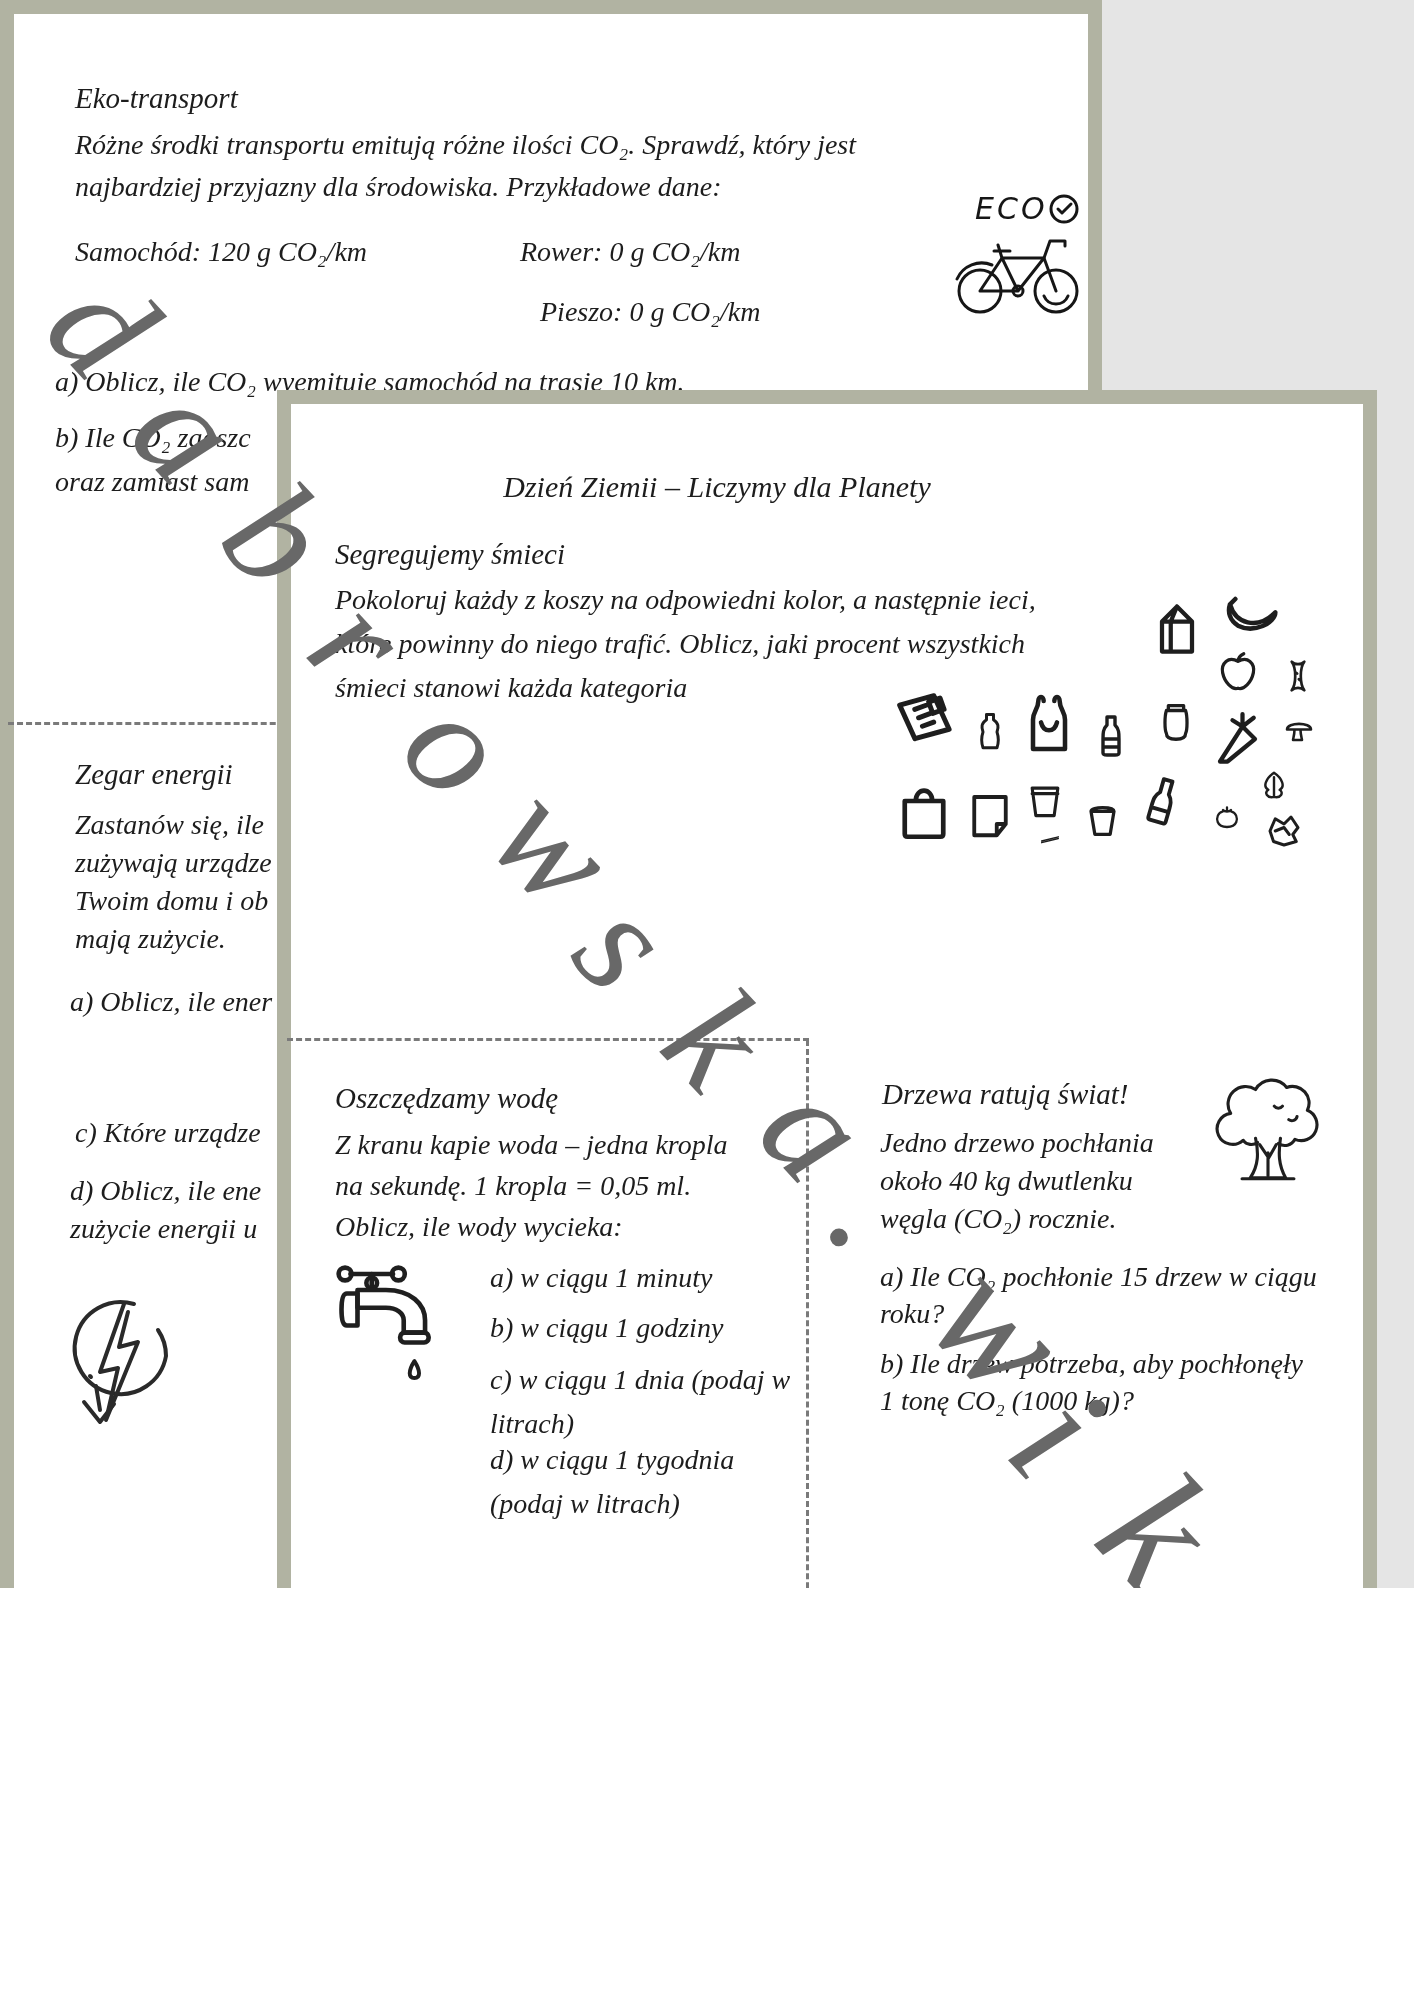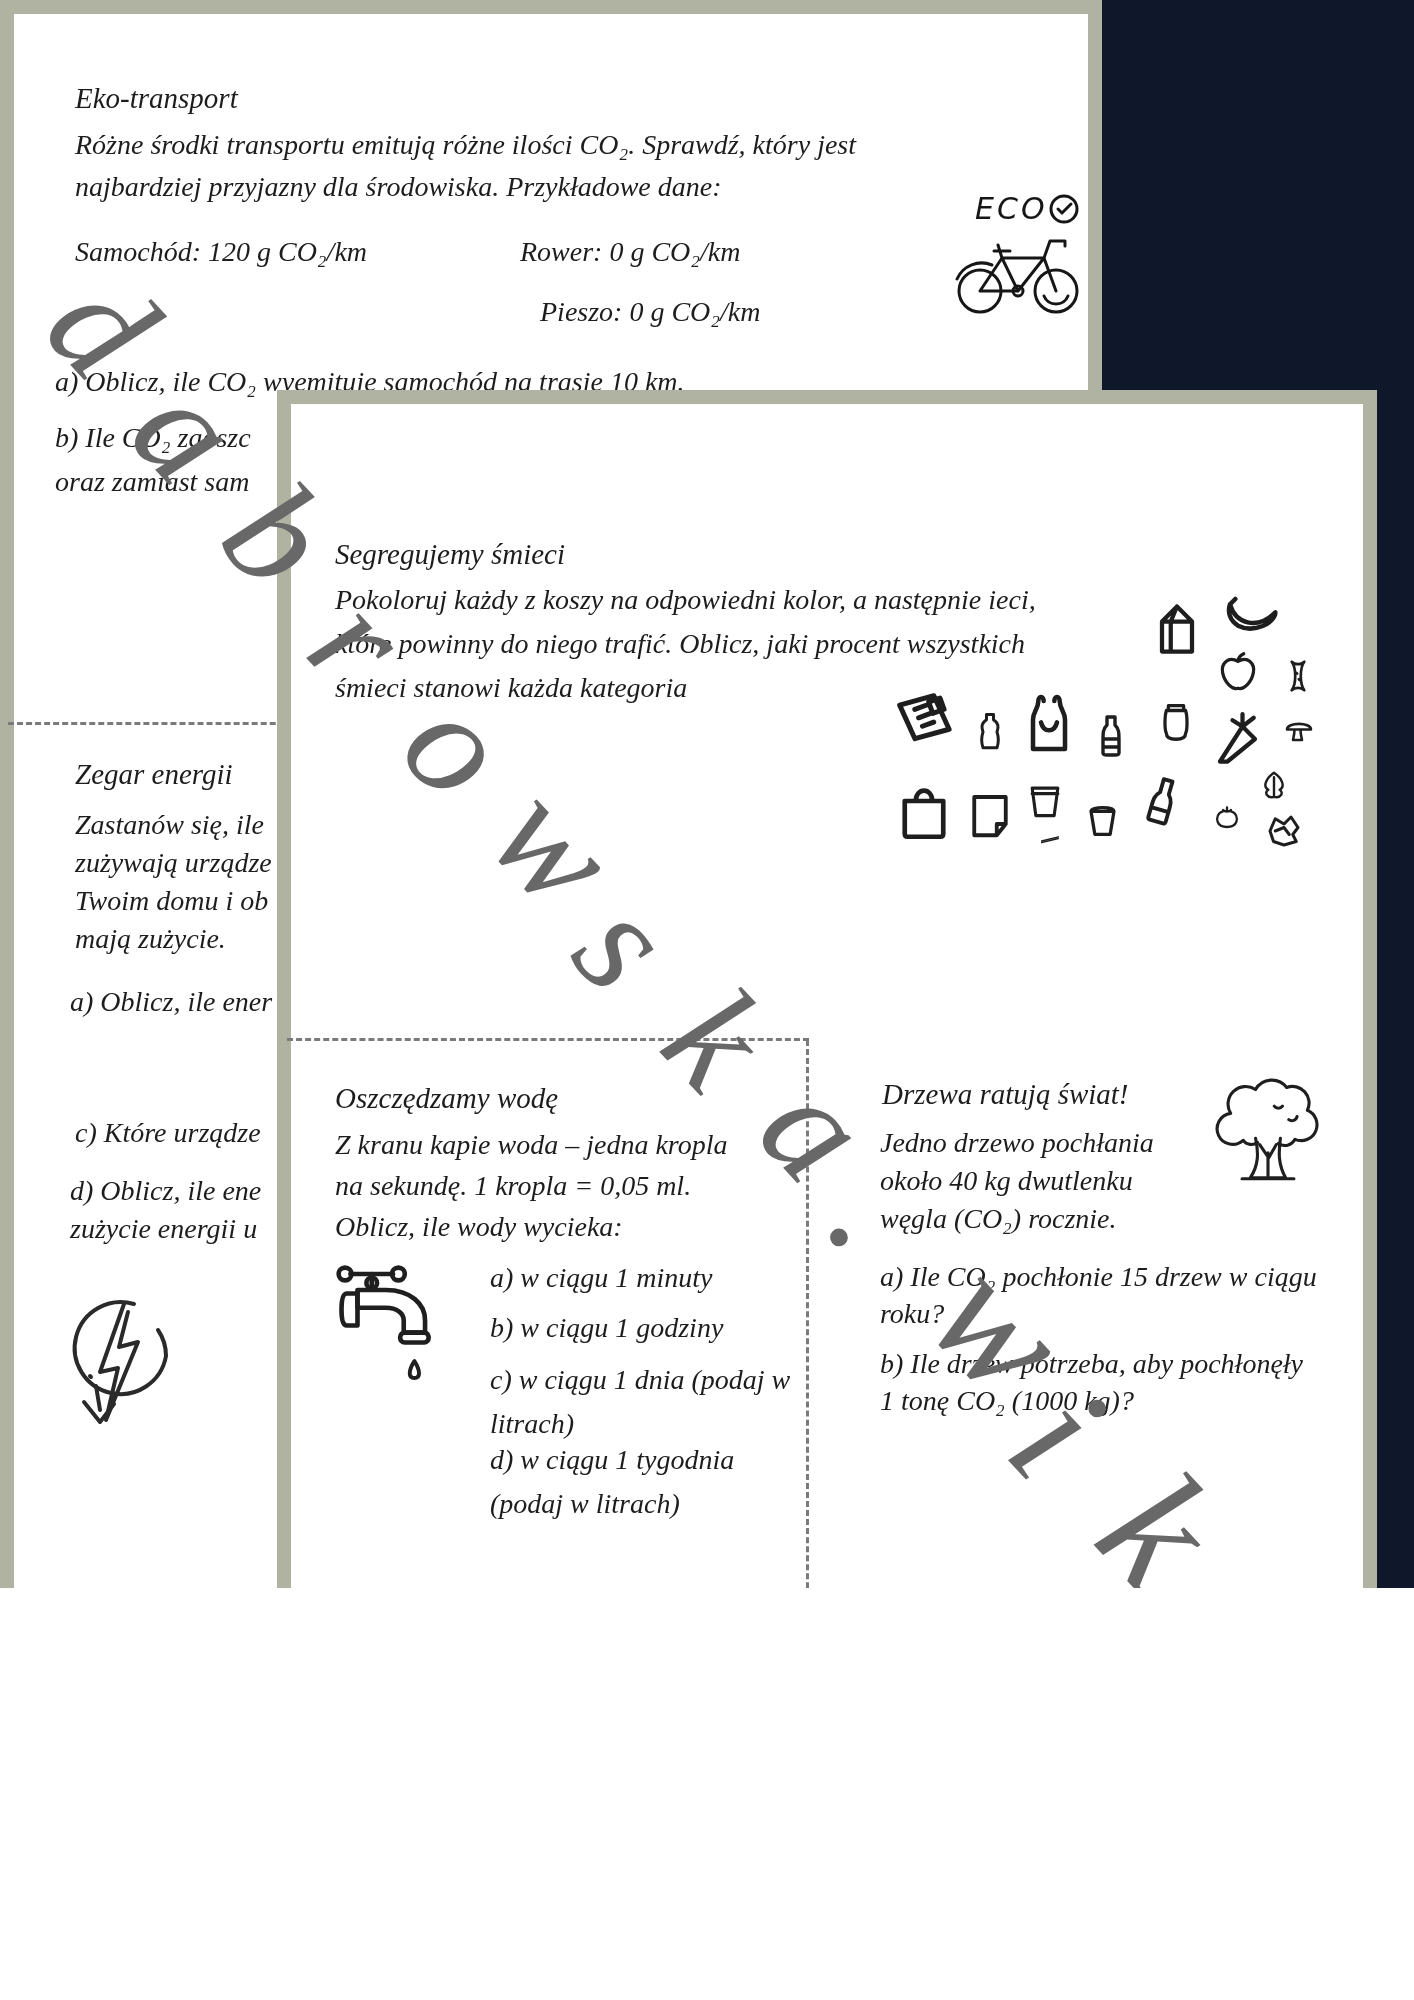--- a/index.html
+++ b/index.html
@@ -1,17 +1,17 @@
 <!DOCTYPE html>
 <html><head>
 <meta charset="utf-8">
 <style>
   html,body{margin:0;padding:0;background:#ffffff;}
   .canvas{
-    position:relative;width:1414px;height:1588px;background:#0f172a;
+    position:relative;width:1414px;height:1588px;background:#e5e5e5;
     overflow:hidden;font-family:"Liberation Serif","DejaVu Serif",serif;color:#1d1d1d;
   }
   .page{position:absolute;background:#b1b3a2;}
   .sheet{position:absolute;left:14px;top:14px;right:14px;bottom:14px;background:#ffffff;}
   .page > .abs{position:absolute;z-index:2;}
   .abs{position:absolute;font-style:italic;}
   .it{font-style:italic;}
   .pre{white-space:pre-line;}
   .t28{font-size:28px;}
   .t29{font-size:29px;}
@@ -87,20 +87,21 @@
         <path d="M22 112 L38 132 L52 114"></path>
         <path d="M62 14 L38 82 L56 78 L44 130 L76 52 L57 57 L66 22"></path>
         <path d="M28 86 l1 1"></path>
       </svg>
     </div>
   </div>
 
   <div class="page" style="left:277px;top:390px;width:1100px;height:1595px;z-index:2;">
     <div class="sheet"></div>
 
+    <div class="abs t30" style="left:60px;top:80px;width:760px;text-align:center;">Dzień Ziemii – Liczymy dla Planety</div>
 
     <div class="abs it t29" style="left:58px;top:148px;">Segregujemy śmieci</div>
     <div class="abs pre t28 lh40" style="left:58px;top:188px;width:860px;">Pokoloruj każdy z koszy na odpowiedni kolor, a następnie ieci,
 które powinny do niego trafić. Oblicz, jaki procent wszystkich
 śmieci stanowi każda kategoria</div>
 
 
     <div class="abs" id="trash-cluster" style="left:540px;top:180px;width:512px;height:300px;">
         <div class="ico" style="left: 330px; top: 18px;">
           <svg width="60" height="82" viewBox="0 0 24 24" fill="none" stroke="#1e1e1e" stroke-width="1.7" stroke-linecap="round" stroke-linejoin="round">

